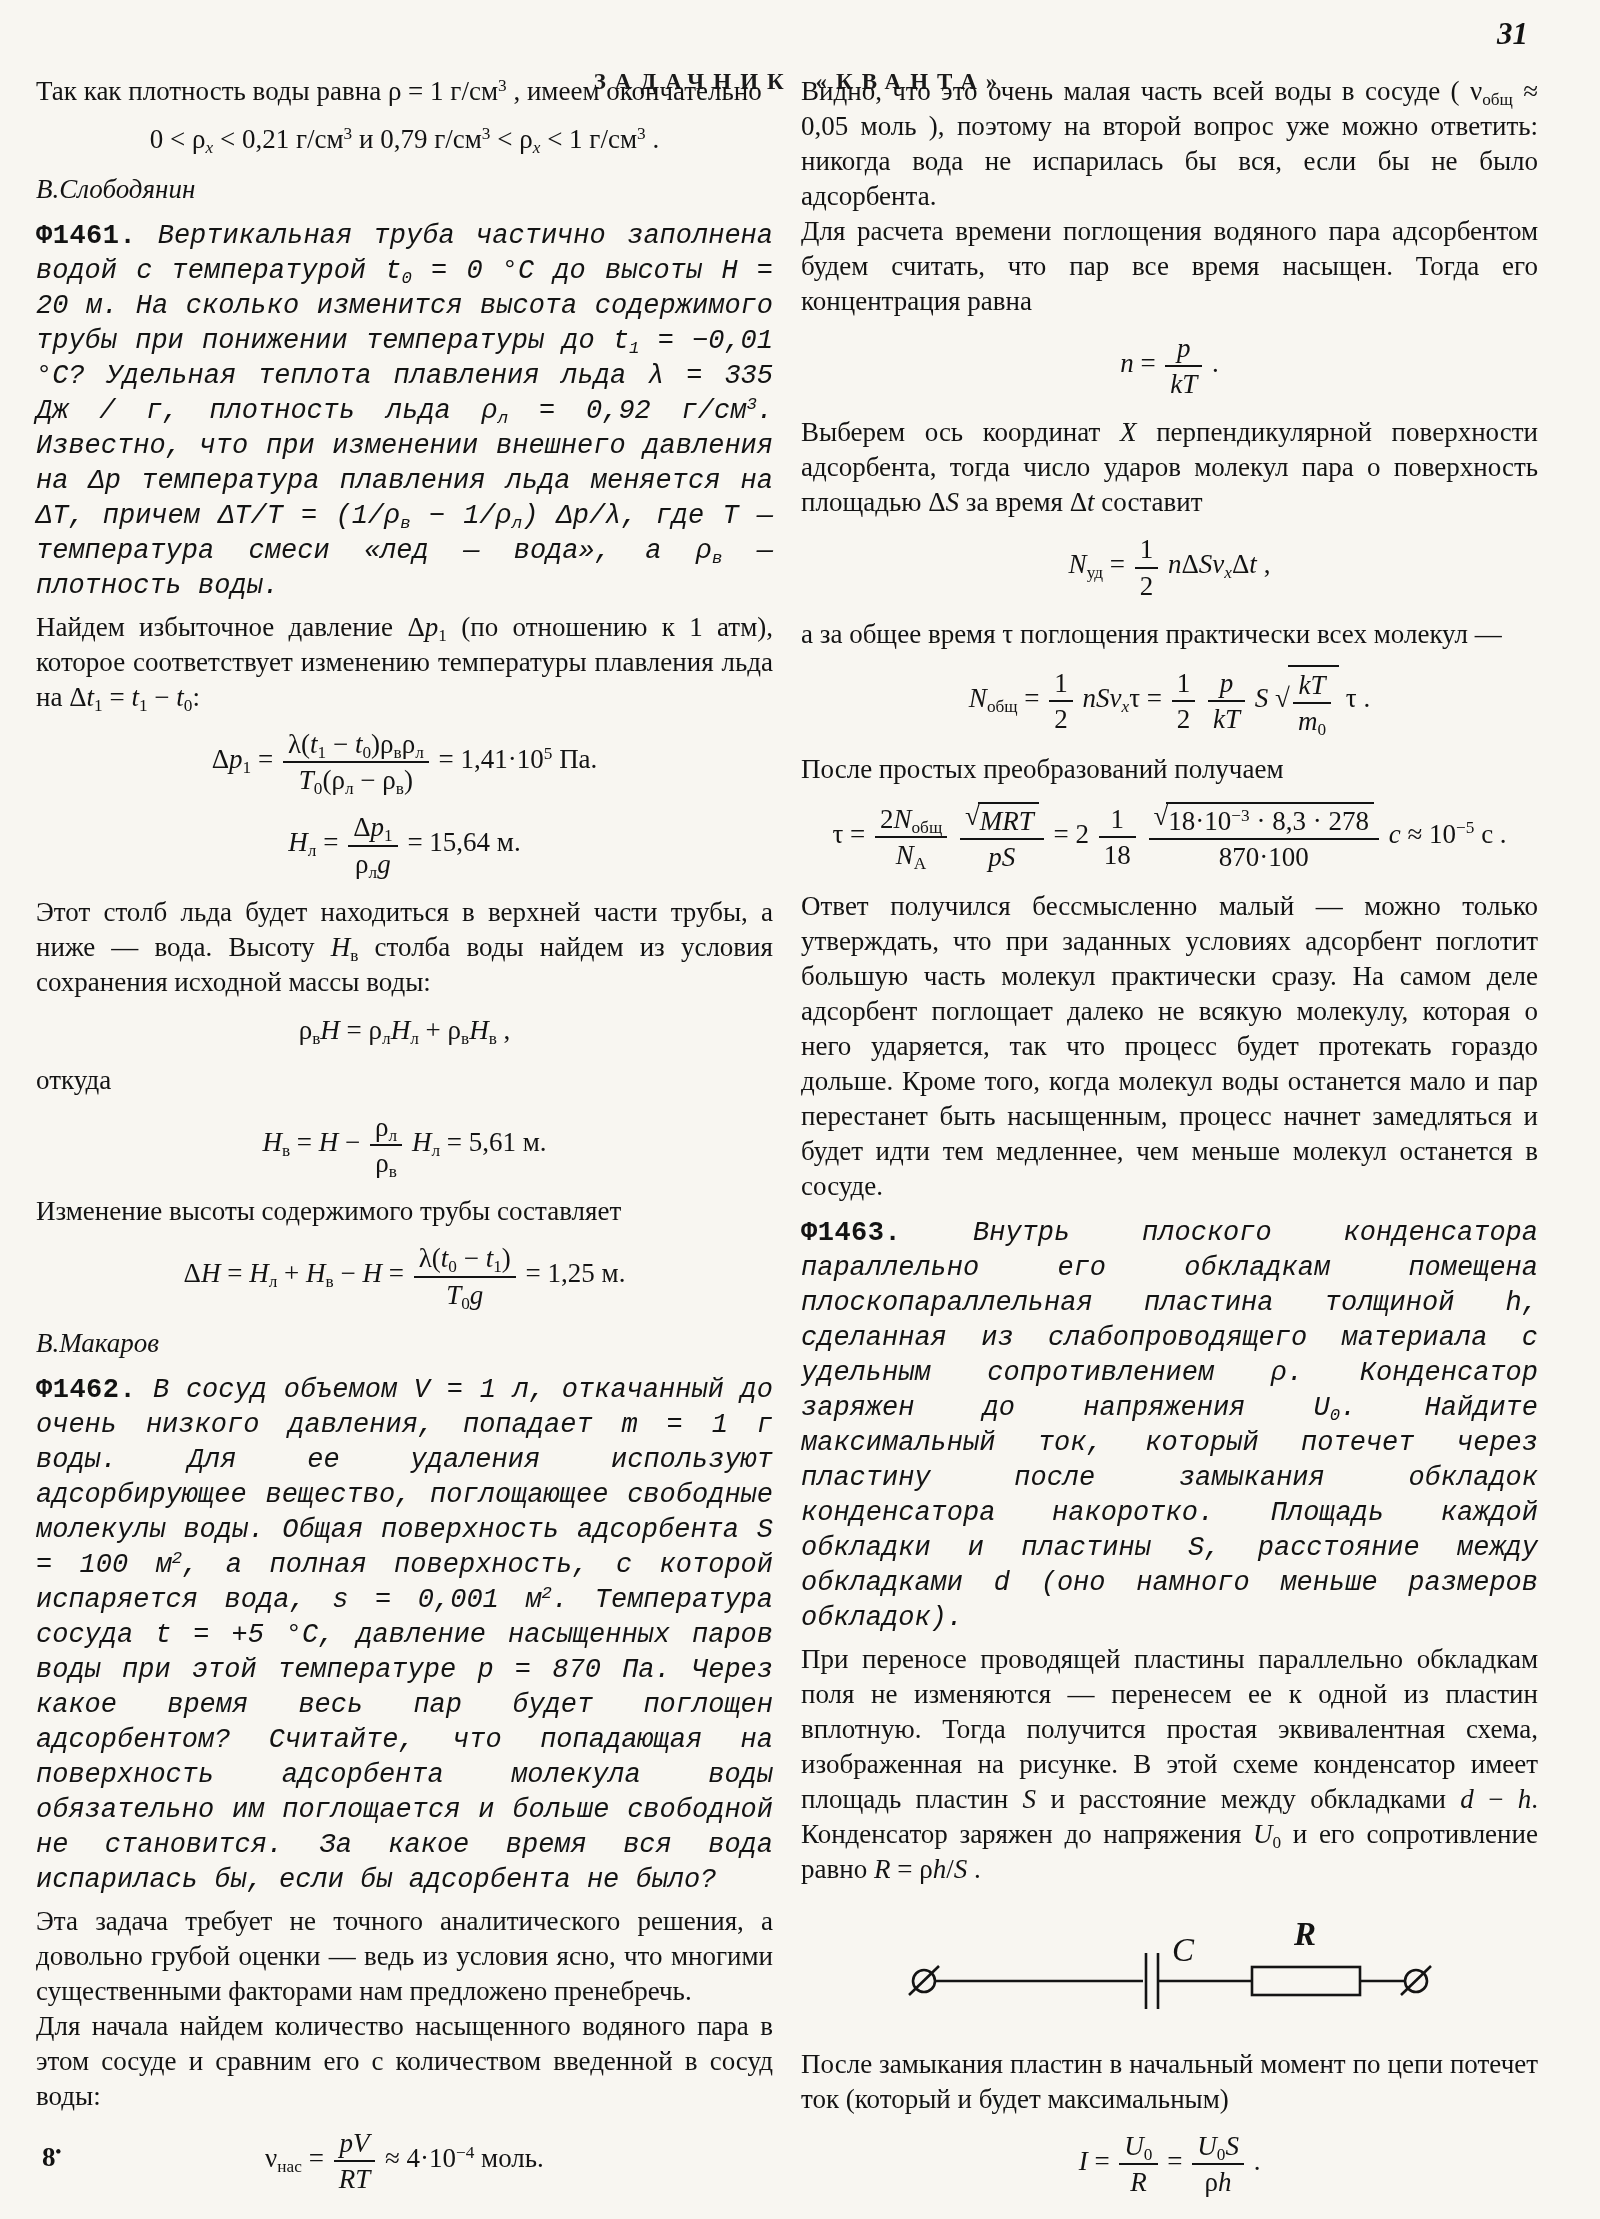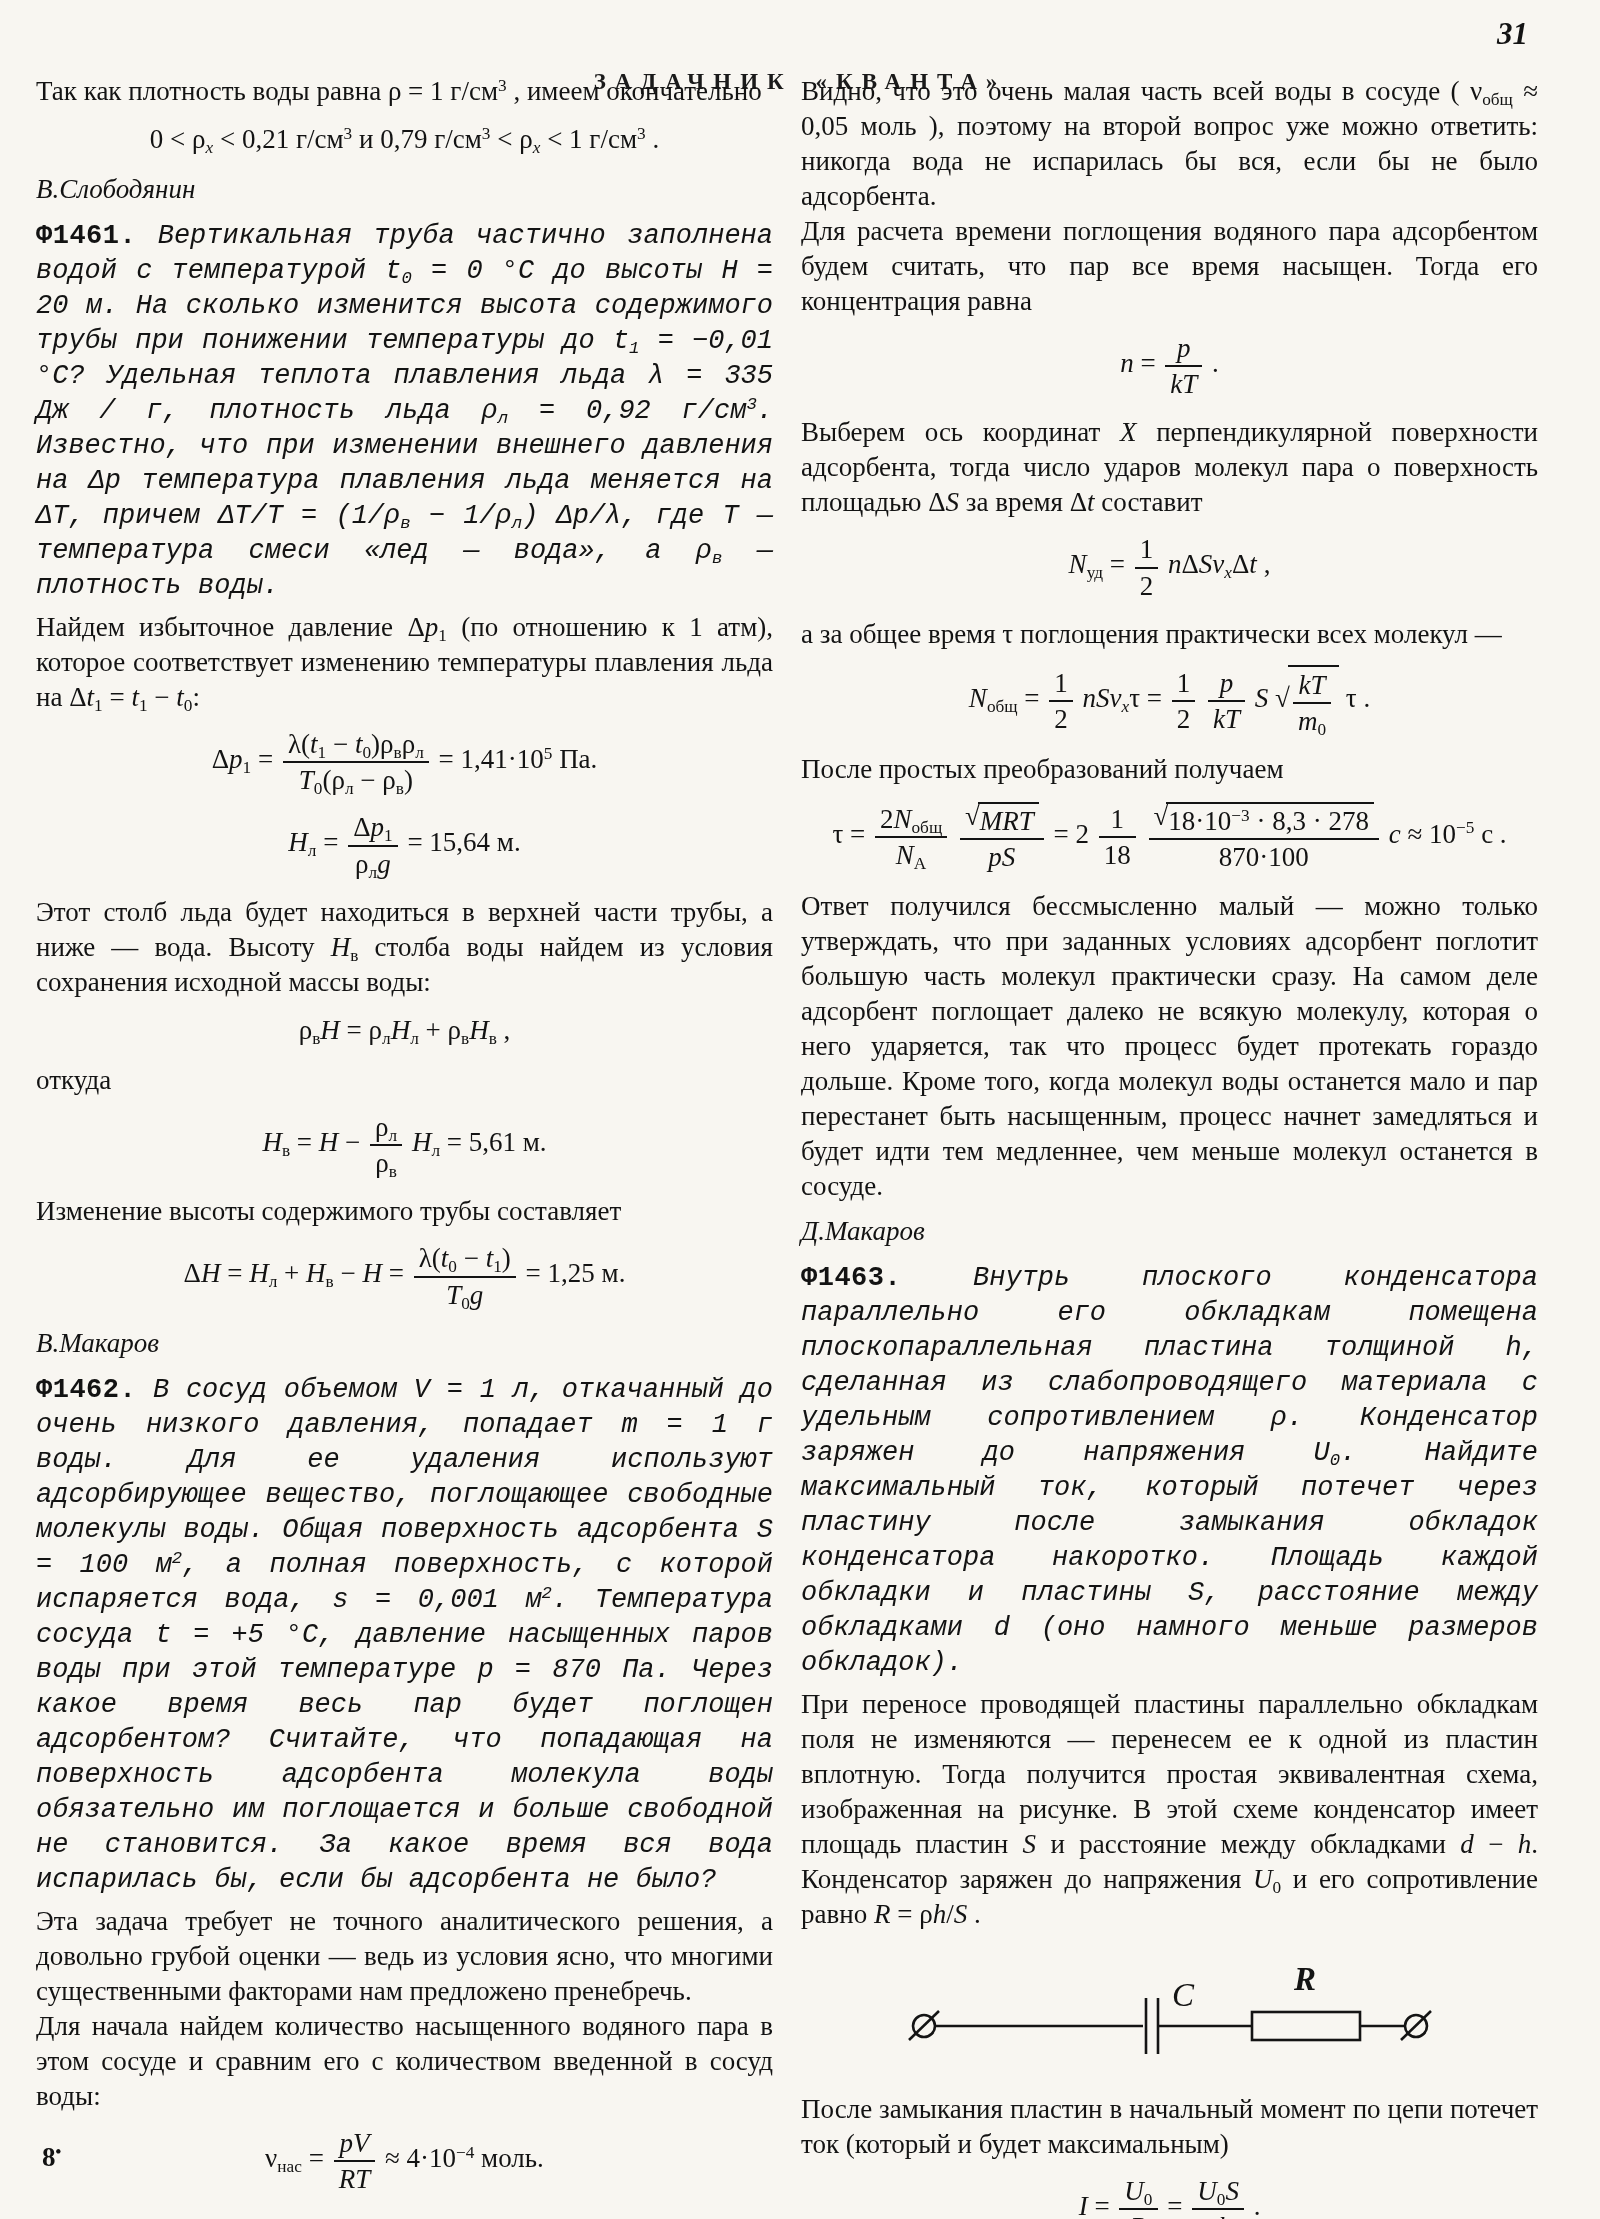--- a/index.html
+++ b/index.html
@@ -92,21 +92,20 @@
         <div class="block p">Видно, что это очень малая часть всей воды в сосуде ( ν<sub>общ</sub> ≈ 0,05 моль ), поэтому на второй вопрос уже можно ответить: никогда вода не испарилась бы вся, если бы не было адсорбента.</div>
         <div class="block p">Для расчета времени поглощения водяного пара адсорбентом будем считать, что пар все время насыщен. Тогда его концентрация равна</div>
         <div class="block formula"><i>n</i> = <f><n><i>p</i></n><d><i>kT</i></d></f> .</div>
         <div class="block p">Выберем ось координат <i>X</i> перпендикулярной поверхности адсорбента, тогда число ударов молекул пара о поверхность площадью Δ<i>S</i> за время Δ<i>t</i> составит</div>
         <div class="block formula"><i>N</i><sub>уд</sub> = <f><n>1</n><d>2</d></f> <i>n</i>Δ<i>S</i><i>v</i><sub><i>x</i></sub>Δ<i>t</i> ,</div>
         <div class="block p">а за общее время τ поглощения практически всех молекул —</div>
         <div class="block formula"><i>N</i><sub>общ</sub> = <f><n>1</n><d>2</d></f> <i>nSv</i><sub><i>x</i></sub>τ = <f><n>1</n><d>2</d></f> <f><n><i>p</i></n><d><i>kT</i></d></f> <i>S</i> √<sq><f><n><i>kT</i></n><d><i>m</i><sub>0</sub></d></f></sq> τ .</div>
         <div class="block p">После простых преобразований получаем</div>
         <div class="block formula">τ = <f><n>2<i>N</i><sub>общ</sub></n><d><i>N</i><sub>А</sub></d></f> <f><n>√<sq><i>MRT</i></sq></n><d><i>pS</i></d></f> = 2 <f><n>1</n><d>18</d></f> <f><n>√<sq>18·10<sup>−3</sup> · 8,3 · 278</sq></n><d>870·100</d></f> <i>с</i> ≈ 10<sup>−5</sup> с .</div>
         <div class="block p">Ответ получился бессмысленно малый — можно только утверждать, что при заданных условиях адсорбент поглотит большую часть молекул практически сразу. На самом деле адсорбент поглощает далеко не всякую молекулу, которая о него ударяется, так что процесс будет протекать гораздо дольше. Кроме того, когда молекул воды останется мало и пар перестанет быть насыщенным, процесс начнет замедляться и будет идти тем медленнее, чем меньше молекул останется в сосуде.</div>
-        <div class="block author">Д.Макаров</div>
         <div class="block problem"><b>Ф1463.</b> <i>Внутрь плоского конденсатора параллельно его обкладкам помещена плоскопараллельная пластина толщиной h, сделанная из слабопроводящего материала с удельным сопротивлением ρ. Конденсатор заряжен до напряжения U<sub>0</sub>. Найдите максимальный ток, который потечет через пластину после замыкания обкладок конденсатора накоротко. Площадь каждой обкладки и пластины S, расстояние между обкладками d (оно намного меньше размеров обкладок).</i></div>
         <div class="block p">При переносе проводящей пластины параллельно обкладкам поля не изменяются — перенесем ее к одной из пластин вплотную. Тогда получится простая эквивалентная схема, изображенная на рисунке. В этой схеме конденсатор имеет площадь пластин <i>S</i> и расстояние между обкладками <i>d</i> − <i>h</i>. Конденсатор заряжен до напряжения <i>U</i><sub>0</sub> и его сопротивление равно <i>R</i> = ρ<i>h</i>/<i>S</i> .</div>
         <svg class="circuit-figure" width="540" height="122" viewBox="0 0 540 122">
     <g stroke="#141414" stroke-width="2.6" fill="none">
 
       <g>
         <circle cx="24" cy="72" r="11"></circle>
         <line x1="9" y1="86" x2="39" y2="57"></line>
       </g>
 

